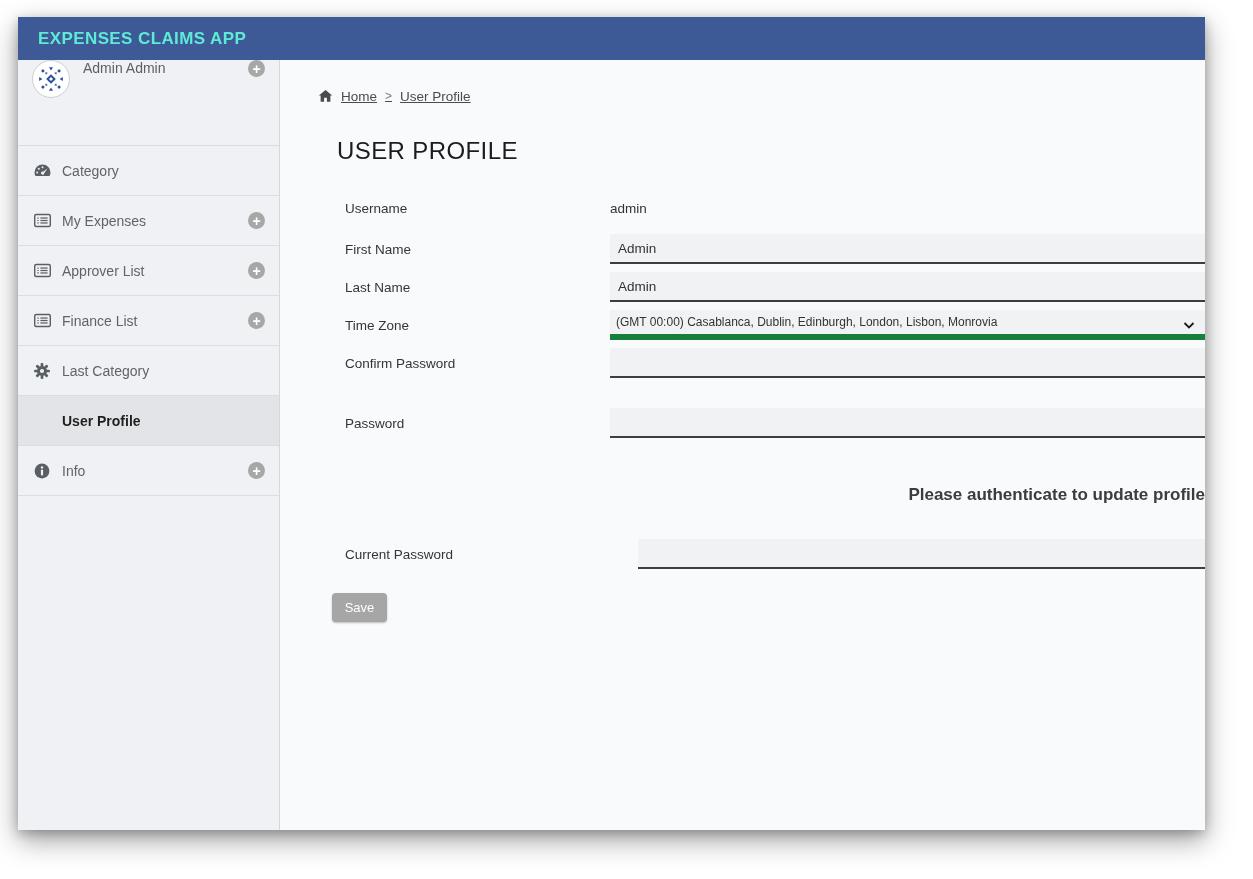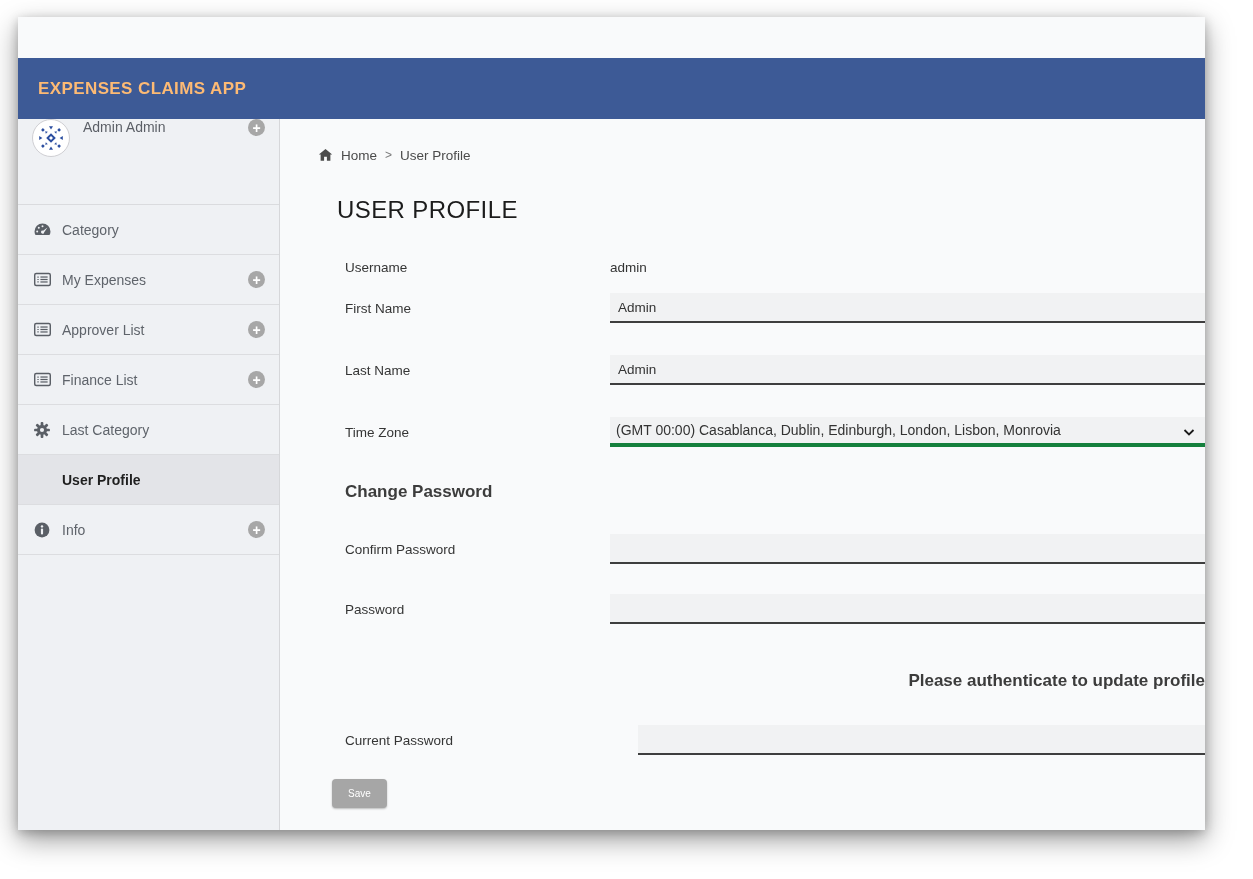--- a/index.html
+++ b/index.html
@@ -4,22 +4,22 @@
 <style>
   * { margin:0; padding:0; box-sizing:border-box; }
   html,body { width:1253px; height:879px; background:#ffffff; overflow:hidden;
               font-family:"Liberation Sans", sans-serif; }
 
   .app { position:absolute; left:18px; top:17px; width:1187px; height:813px;
          background:#f9fafb; display:flex; flex-direction:column;
          box-shadow:0 10px 26px rgba(0,0,0,.38), 0 3px 10px rgba(0,0,0,.22); }
 
   
-  .topbar { height:61px; background:#3d5a96; color:#fdba74; display:flex; align-items:center;
-            padding-left:20px; flex:0 0 auto;margin-top:41px; }
+  .topbar { height:43px; background:#3d5a96; color:#5eead4; display:flex; align-items:center;
+            padding-left:20px; flex:0 0 auto; }
   .topbar .app-title { font-size:17px; font-weight:bold; letter-spacing:.4px; }
 
   
   .app-body { flex:1; display:flex; min-height:0; }
 
   
   .sidebar { width:262px; flex:0 0 262px; background:#eff1f4; border-right:1px solid #d6d7da;
              display:flex; flex-direction:column; }
   .user-block { height:86px; display:flex; align-items:flex-start; padding:0 14px;
                 border-bottom:1px solid #dadbde; }
@@ -31,50 +31,50 @@
                font-size:14px; font-weight:bold; line-height:1; flex:0 0 17px; }
   .nav-item { height:50px; display:flex; align-items:center; padding:0 14px 0 13px;
               border-bottom:1px solid #dcdde0; color:#5f646b; font-size:14px; cursor:pointer; }
   .nav-item .nav-icon { width:22px; margin-right:9px; display:flex; justify-content:center; }
   .nav-item .nav-label { flex:1; }
   .nav-item.active { background:#e3e4e8; color:#1f1f1f; font-weight:bold; padding-left:44px; }
 
   
   .main { flex:1; background:#f9fafb; min-width:0; overflow:hidden; }
   .breadcrumb { margin:27px 0 0 38px; display:flex; align-items:center; gap:8px;
-                font-size:13.5px; color:#4b4b4b; height:18px; }
+                font-size:13.5px; color:#4b4b4b; height:18px;text-decoration:underline; }
   .crumb-sep { color:#7a7a7a; font-size:12px; }
   .page-title { margin:32px 0 0 57px; font-size:24px; font-weight:normal; color:#1c1c1c;
                 letter-spacing:.4px; line-height:28px; }
   .section-heading { margin-left:65px; font-size:17px; font-weight:bold; color:#3c3c3c;
                      line-height:20px; }
   .h-user-details { margin-top:33px; }
   .h-change-password { margin-top:35px; }
   .h-authenticate { margin-top:47px;text-align:right; }
 
   .field-row { margin-left:65px; display:flex; align-items:center; height:30px; }
   .row-username { margin-top:33px; height:20px; }
   .row-first-name { margin-top:16px; }
-  .row-gap { margin-top:32px; }
+  .row-gap { margin-top:8px; }
   .row-password { margin-top:30px; }
   .row-current { margin-top:34px;gap:28px; }
   .field-label { flex:0 0 265px; font-size:13.5px; color:#353535; }
   .field-control { flex:1; position:relative; height:100%; }
   .static-value { font-size:13.5px; color:#333; }
   .text-input { width:100%; height:30px; background:#f1f2f3; border:none;
                 border-bottom:2px solid #3e3e3e; padding:0 8px; font-size:13.5px; color:#333;
                 font-family:"Liberation Sans", sans-serif; border-radius:0; outline:none; }
   .select-input { width:100%; height:30px; background:#f1f2f3; border:none;
-                  border-bottom:4px solid #15803d; padding:0 30px 0 6px; font-size:14px;
+                  border-bottom:6px solid #15803d; padding:0 30px 0 6px; font-size:12px;
                   color:#333; font-family:"Liberation Sans", sans-serif;
                   -webkit-appearance:none; appearance:none; border-radius:0; outline:none; }
   .select-chevron { position:absolute; right:8px; top:7px; pointer-events:none; }
 
   .save-button { margin:24px 0 0 52px; width:55px; height:29px; background:#a6a6a6; color:#fff;
-                 border:none; border-radius:4px; font-size:10px; cursor:pointer;
+                 border:none; border-radius:4px; font-size:13px; cursor:pointer;
                  font-family:"Liberation Sans", sans-serif;
                  box-shadow:0 1px 2px rgba(0,0,0,.25); }
 </style>
 </head>
 <body>
 
 <div class="app">
 
   <div class="topbar">
     <span class="app-title">EXPENSES CLAIMS APP</span>
@@ -259,21 +259,20 @@
             <option>(GMT 00:00) Casablanca, Dublin, Edinburgh, London, Lisbon, Monrovia</option>
           </select>
           <span class="select-chevron">
             <svg viewBox="0 0 16 16" width="16" height="16" fill="none" stroke="#1b1b1b" stroke-width="1.8">
               <path d="M3.5 6l4.5 4.5L12.5 6"></path>
             </svg>
           </span>
         </span>
       </div>
 
-      <div class="section-heading h-change-password">Change Password</div>
 
       <div class="field-row row-gap">
         <span class="field-label">Confirm Password</span>
         <span class="field-control">
           <input class="text-input" type="password" value="" style="">
         </span>
       </div>
 
       <div class="field-row row-password">
         <span class="field-label">Password</span>

